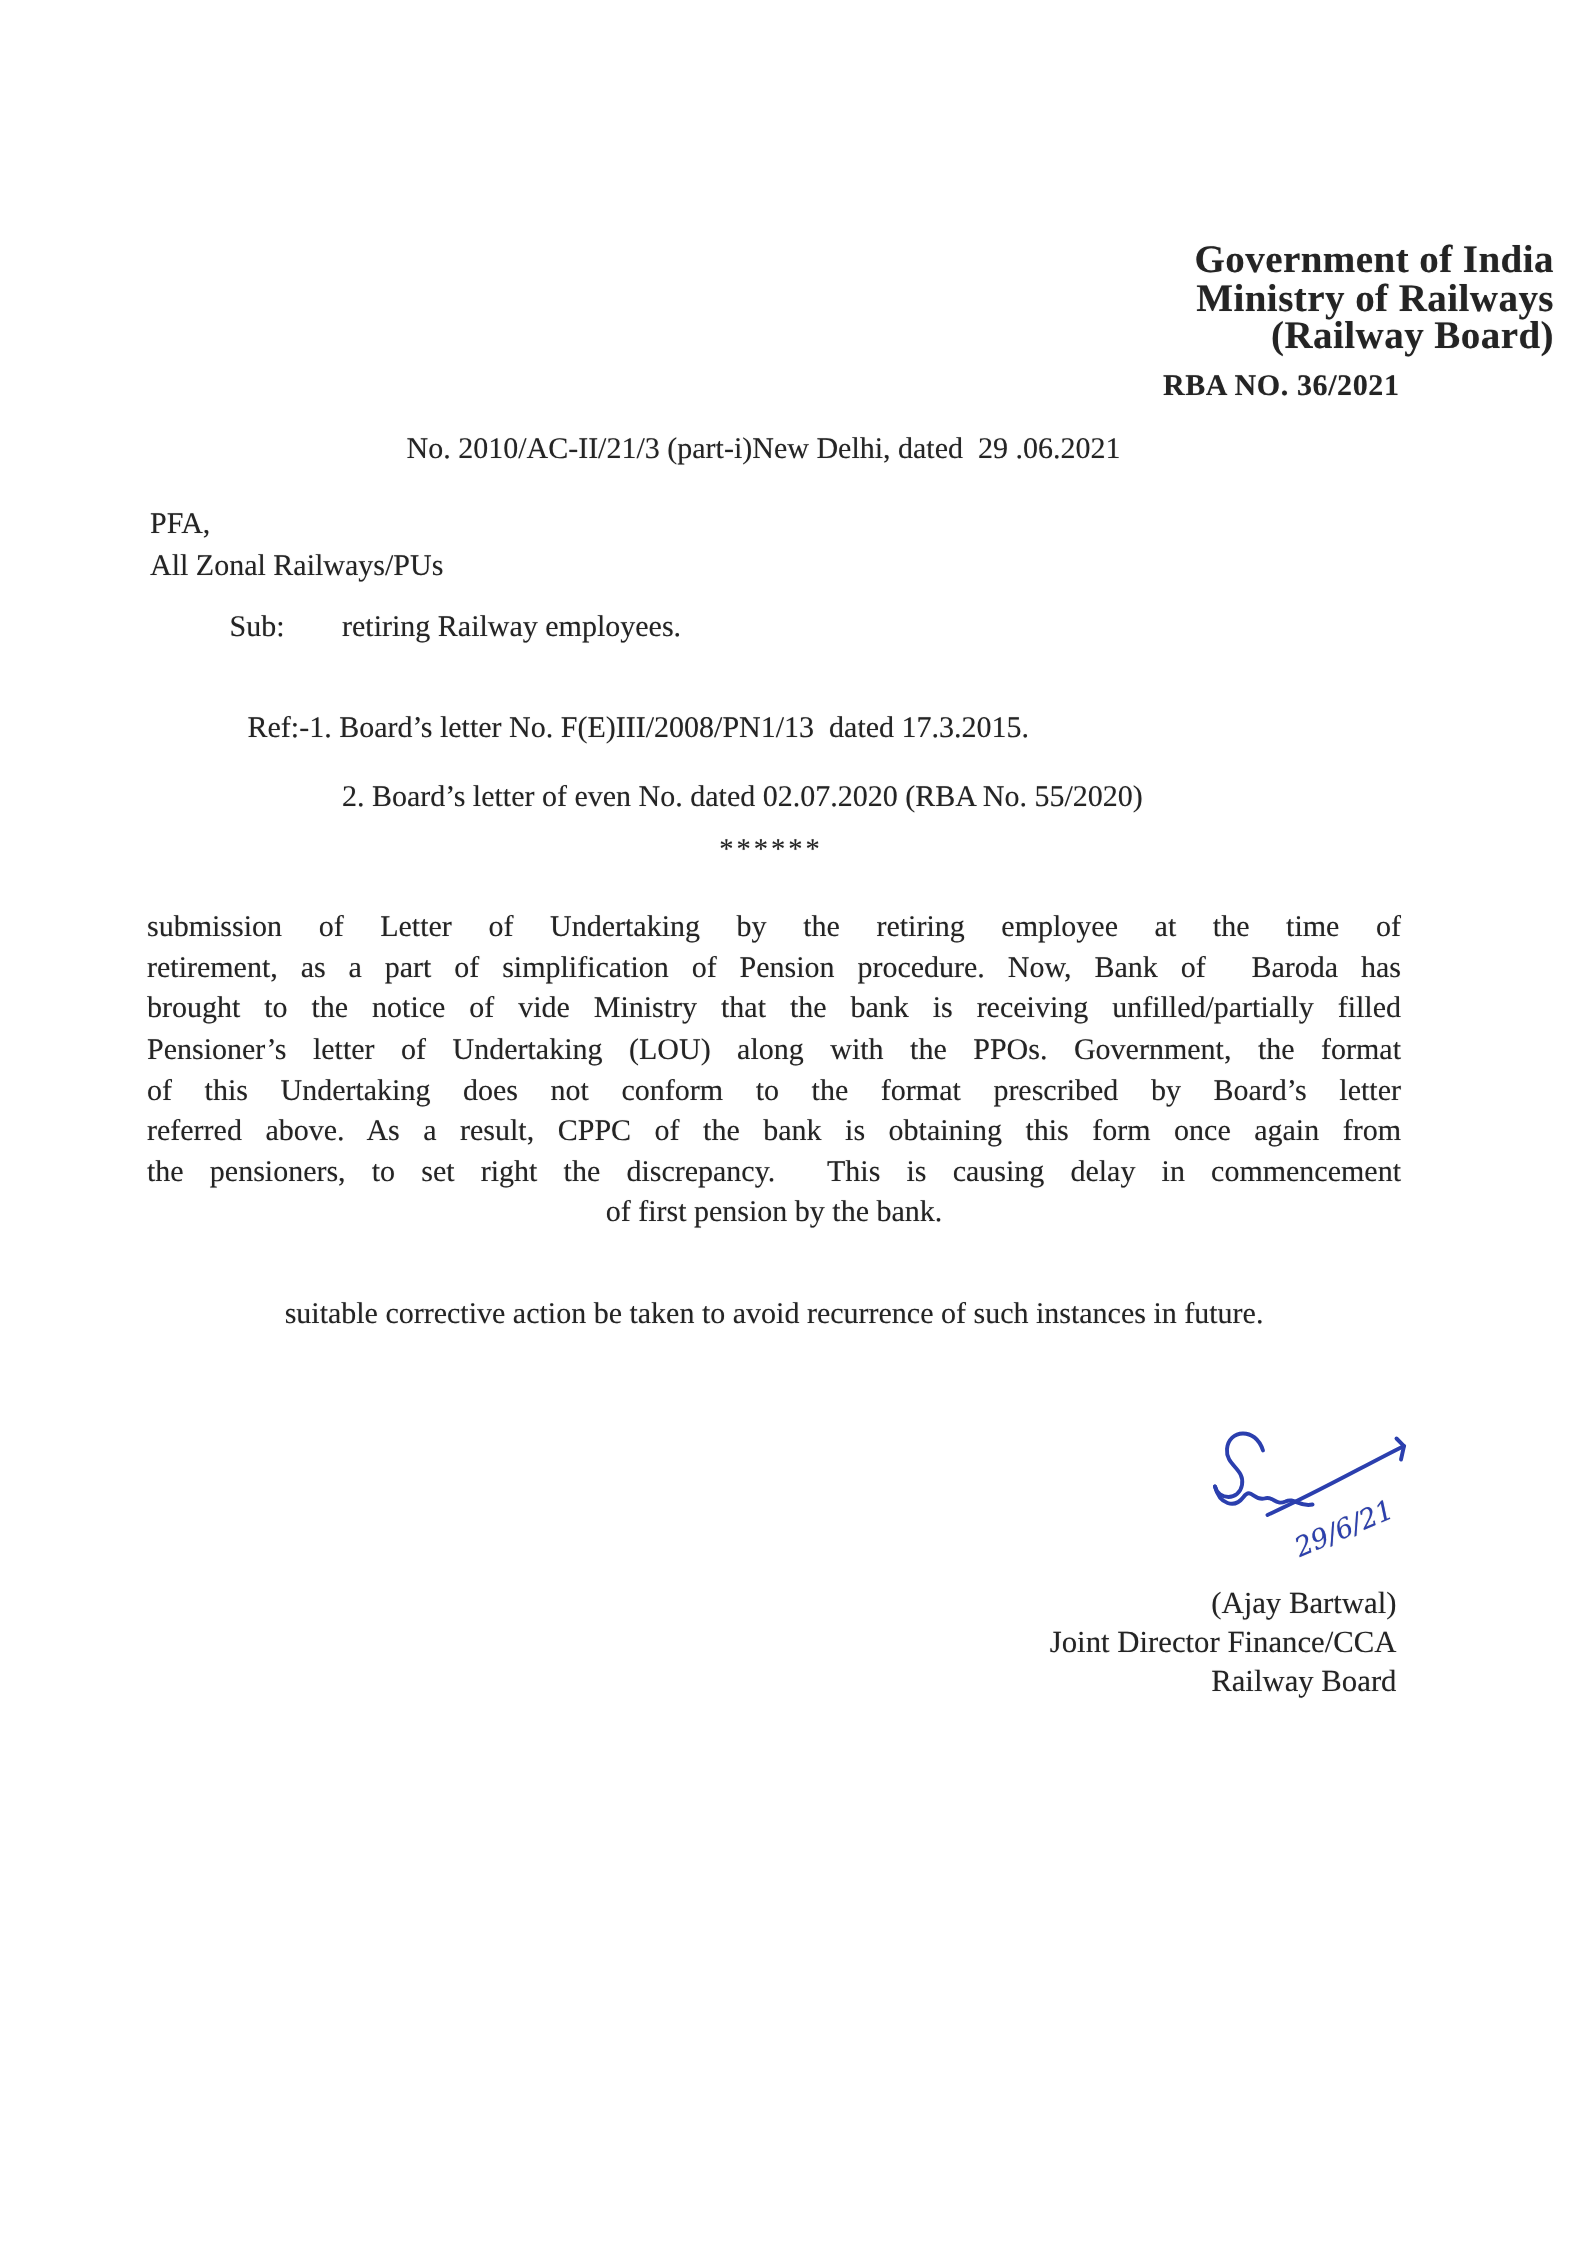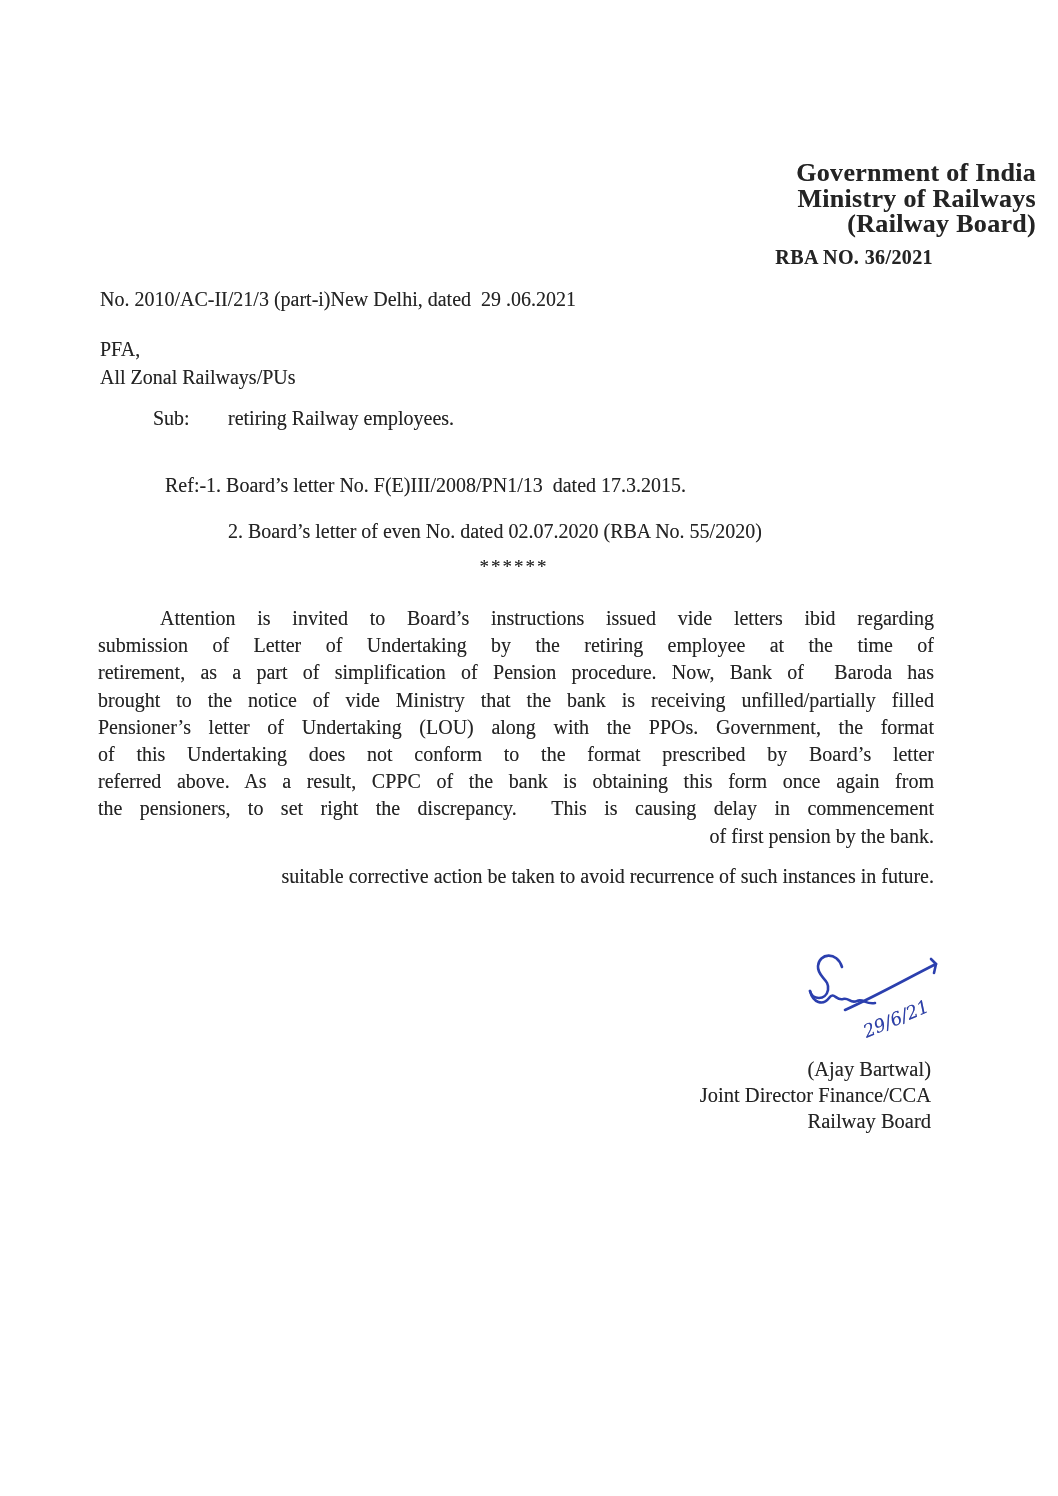--- a/index.html
+++ b/index.html
@@ -26,21 +26,21 @@
     margin-top: 28px;
   }
   .rba {
     top: 246px; right: 125px;
     font-weight: bold;
     font-size: 20px;
     letter-spacing: 0.4px;
   }
   .file-row {
     top: 288px; left: 100px; width: 818px;
-    display: flex; justify-content: flex-start;
+    display: flex; justify-content: center;
     font-size: 20px;
   }
   .addressee {
     top: 336px; left: 100px;
     font-size: 20px; line-height: 27.5px;
   }
   .subject {
     top: 404px; left: 153px; width: 779px;
     font-size: 20px; line-height: 29.5px;
   }
@@ -58,21 +58,21 @@
   }
   .para1 {
     top: 605px; left: 98px; width: 836px;
     font-size: 20px; line-height: 27.2px;
   }
   .para2 {
     top: 863px; left: 98px; width: 836px;
     font-size: 20px; line-height: 27.5px;
   }
   .jline { text-align: justify; text-align-last: justify; white-space: pre-wrap; }
-  .lastline { text-align: right; white-space: pre-wrap; }
+  .lastline { text-align: center; white-space: pre-wrap; }
   .indent1 { padding-left: 62px; }
   .indent2 { padding-left: 124px; }
 
   .sig-svg { left: 798px; top: 946px; width: 172px; height: 94px; }
   .signer {
     top: 1028px; right: 127px;
     text-align: right;
     font-size: 20.5px; line-height: 26.2px; margin-top: 28px;
   }
 </style>
@@ -103,21 +103,20 @@
     <span class="sub-label">Sub:</span>
     <div class="s-line2">retiring Railway employees.</div>
   </div>
 
   <div class="abs ref1 pre">Ref:-1. Board’s letter No. F(E)III/2008/PN1/13  dated 17.3.2015.</div>
   <div class="abs ref2 pre">2. Board’s letter of even No. dated 02.07.2020 (RBA No. 55/2020)</div>
 
   <div class="abs stars">******</div>
 
   <div class="abs para1">
-    <div class="jline indent1">Attention is invited to Board’s instructions issued vide letters ibid regarding</div>
     <div class="jline">submission of Letter of Undertaking by the retiring employee at the time of</div>
     <div class="jline">retirement, as a part of simplification of Pension procedure. Now, Bank of  Baroda has</div>
     <div class="jline">brought to the notice of vide Ministry that the bank is receiving unfilled/partially filled</div>
     <div class="jline">Pensioner’s letter of Undertaking (LOU) along with the PPOs. Government, the format</div>
     <div class="jline">of this Undertaking does not conform to the format prescribed by Board’s letter</div>
     <div class="jline">referred above. As a result, CPPC of the bank is obtaining this form once again from</div>
     <div class="jline">the pensioners, to set right the discrepancy.  This is causing delay in commencement</div>
     <div class="lastline">of first pension by the bank.</div>
   </div>
 

